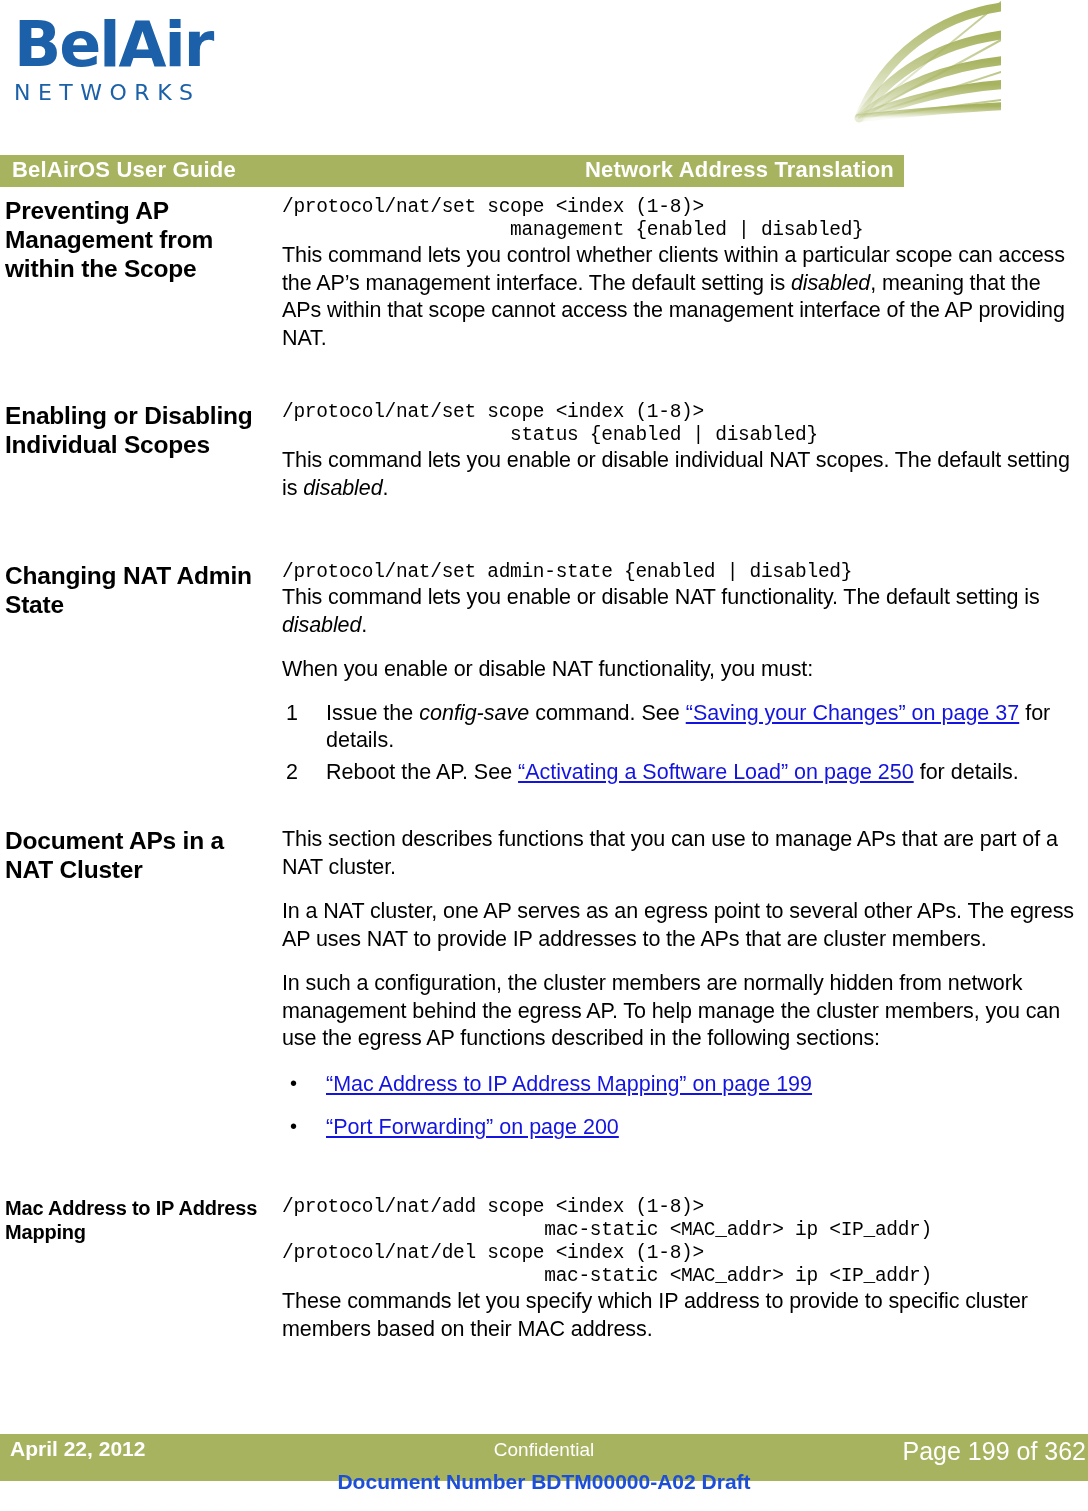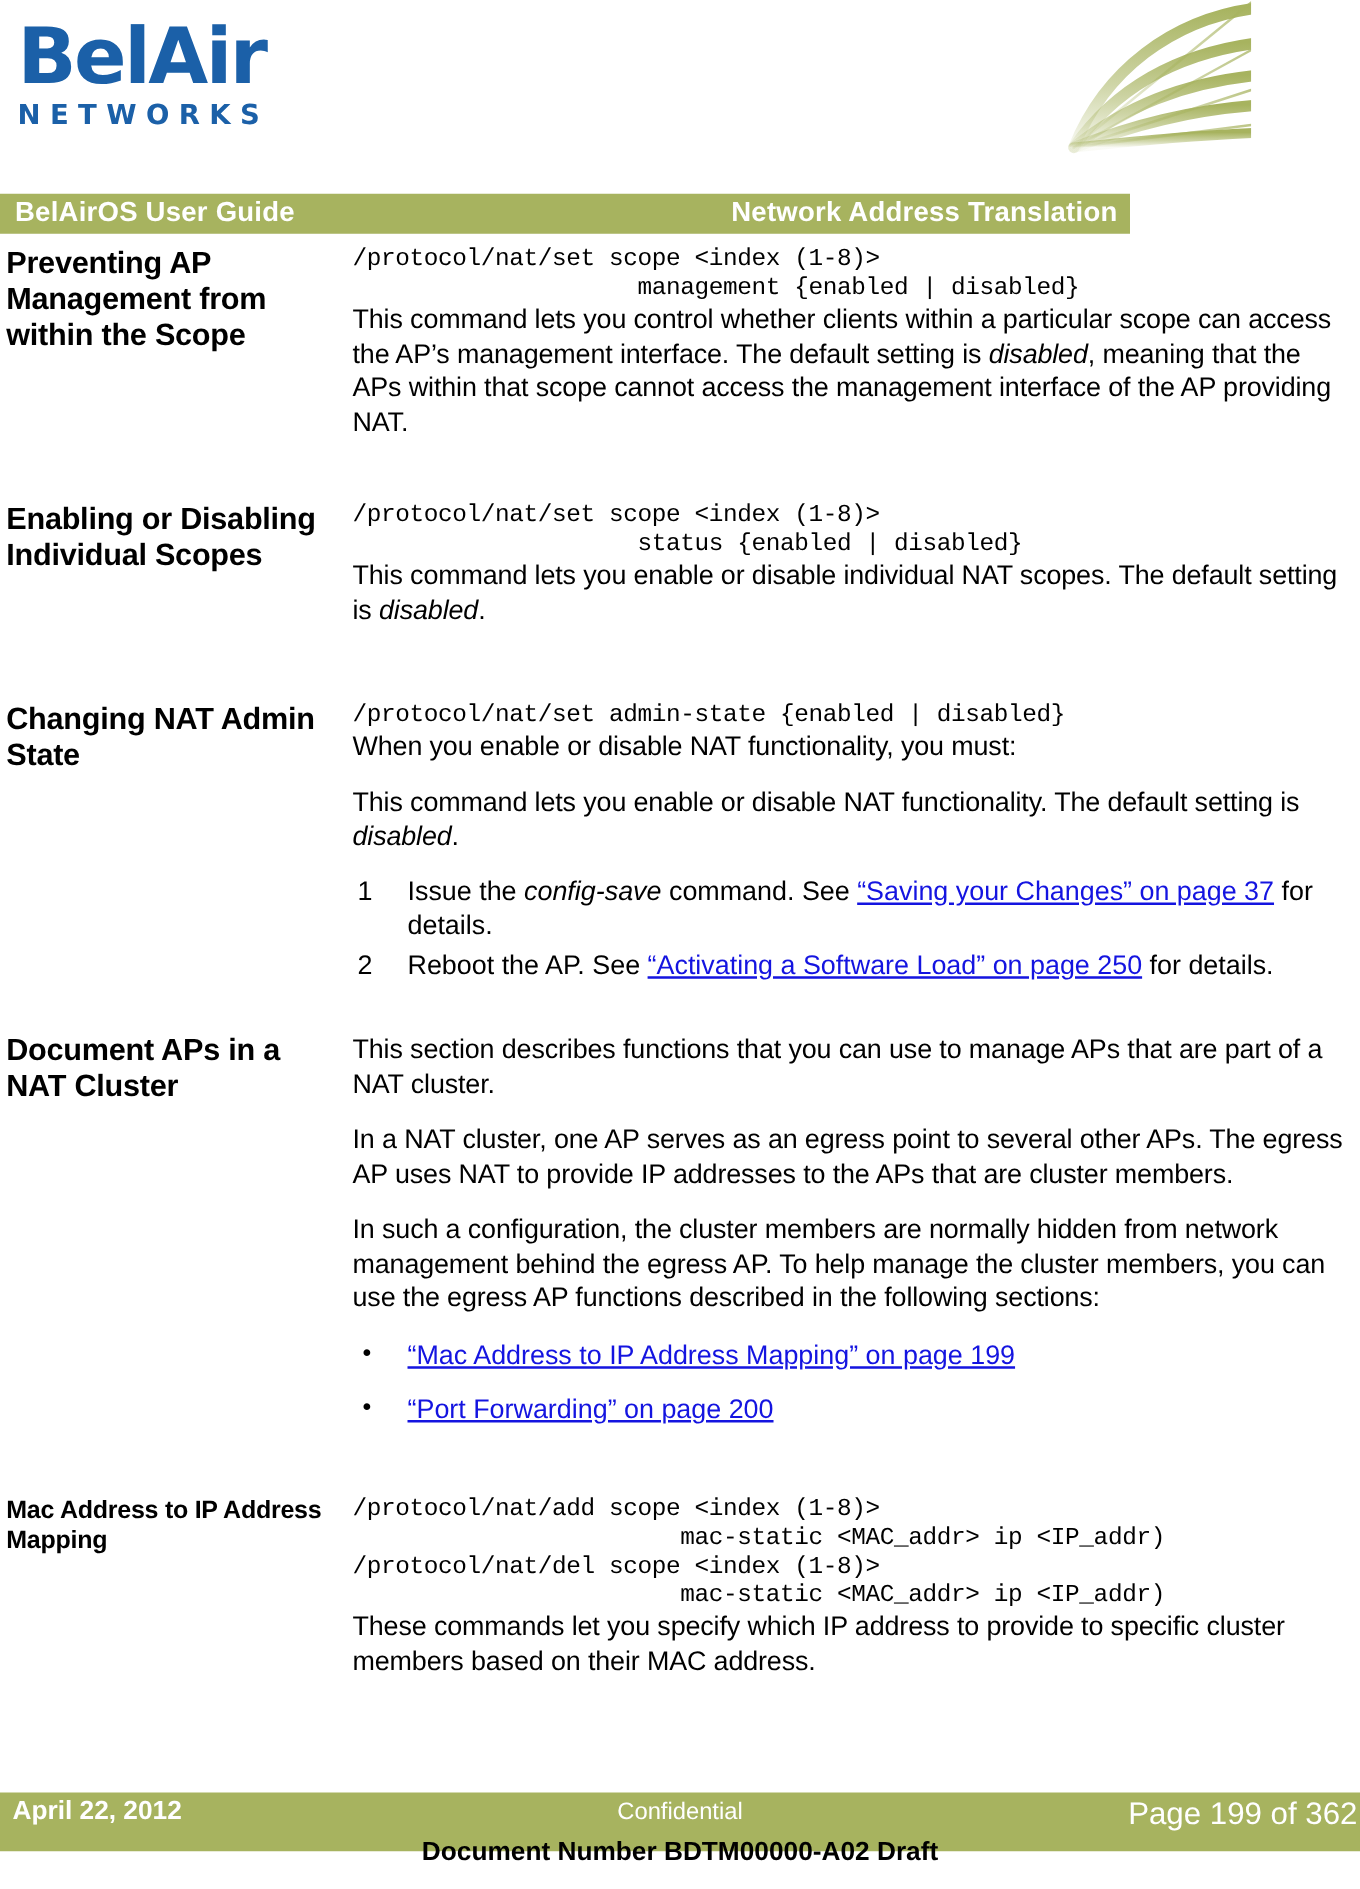--- a/index.html
+++ b/index.html
@@ -33,21 +33,21 @@
     font-family: "DejaVu Sans", sans-serif;
     font-weight: bold;
     font-size: 62px;
     line-height: 62px;
     letter-spacing: -2px;
     color: #1B60A8;
     white-space: nowrap;
   }
   .logo-sub {
     font-family: "DejaVu Sans", sans-serif;
-    font-weight: bold;
+    font-weight: normal;
     font-size: 22px;
     line-height: 26px;
     letter-spacing: 7.5px;
     color: #1B60A8;
     margin-top: 4px;
     white-space: nowrap;
   }
   .corner-art {
     position: absolute;
     right: 0;
@@ -223,21 +223,21 @@
     white-space: nowrap;
   }
   .footer-docnum {
     position: absolute;
     left: 0;
     top: 1470px;
     width: 1088px;
     text-align: center;
     font-size: 21px;
     font-weight: bold;
-    color: #000000;
+    color: #1d4ed8;
     white-space: nowrap;
   }
 </style>
 </head>
 <body>
 
 <div class="masthead">
 
   <div class="logo-block">
     <div class="logo-wordmark">BelAir</div>
@@ -292,22 +292,22 @@
       <pre class="code">/protocol/nat/set scope &lt;index (1-8)&gt;
                     status {enabled | disabled}</pre>
       <p class="para gap-after-code"><span>This command lets you enable or disable individual NAT scopes. The default setting is </span><em class="it">disabled</em><span>.</span></p>
     </div>
   </div>
 
   <div class="sect" style="min-height:265px;">
     <div class="sect-head">Changing NAT Admin State</div>
     <div class="sect-col">
       <pre class="code">/protocol/nat/set admin-state {enabled | disabled}</pre>
+      <p class="para gap-after-code"><span>This command lets you enable or disable NAT functionality. The default setting is </span><em class="it">disabled</em><span>.</span></p>
       <p class="para">When you enable or disable NAT functionality, you must:</p>
-      <p class="para gap-after-code"><span>This command lets you enable or disable NAT functionality. The default setting is </span><em class="it">disabled</em><span>.</span></p>
       <ol class="steps">
         <li>
           <span class="num">1</span><span>Issue the </span><em class="it">config-save</em><span> command. See </span><a class="xref" href="#">“Saving your Changes” on page 37</a><span> for details.</span>
         </li>
         <li>
           <span class="num">2</span><span>Reboot the AP. See </span><a class="xref" href="#">“Activating a Software Load” on page 250</a><span> for details.</span>
         </li>
       </ol>
     </div>
   </div>

